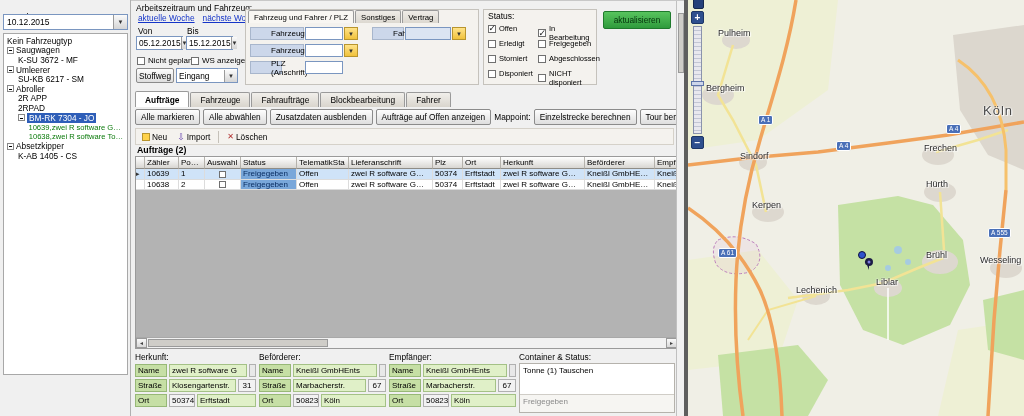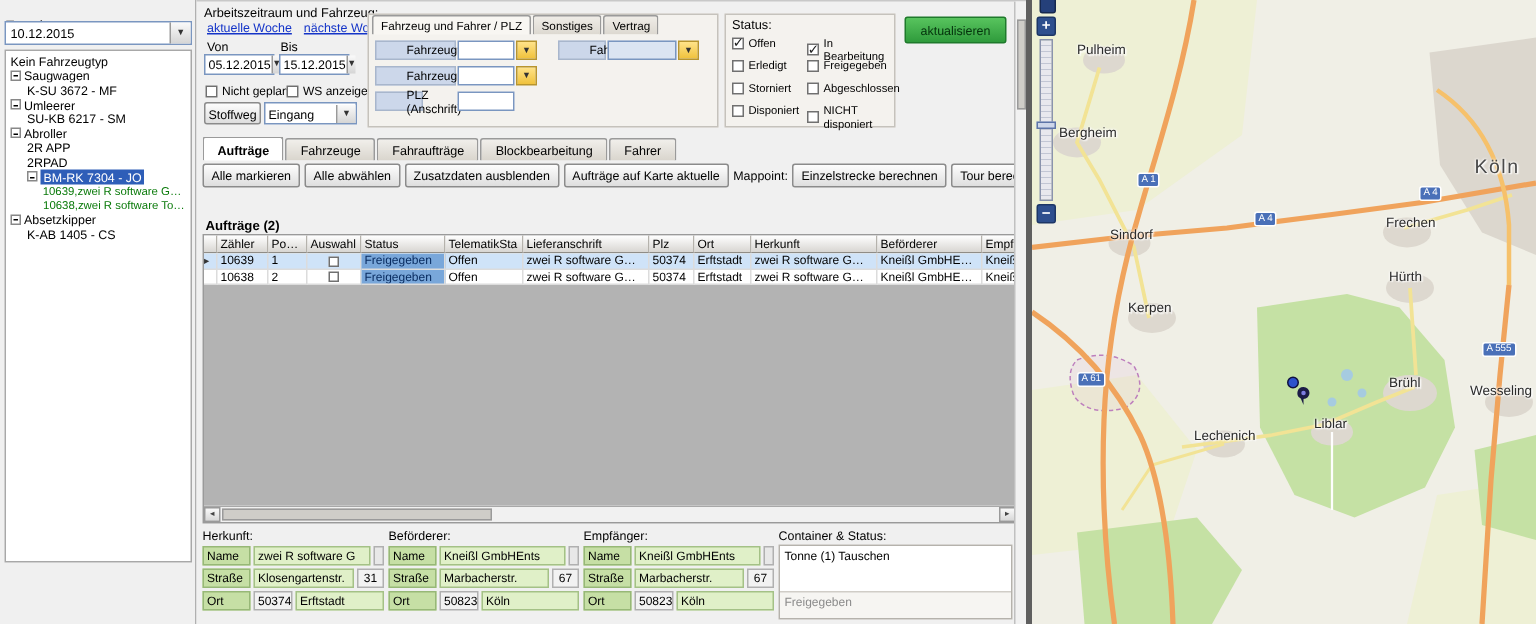--- a/index.html
+++ b/index.html
@@ -266,26 +266,41 @@
       <div class="mtab">Fahrzeuge</div>
       <div class="mtab">Fahraufträge</div>
       <div class="mtab">Blockbearbeitung</div>
       <div class="mtab">Fahrer</div>
     </div>
 
     <div class="btnrow">
       <div class="raised btn">Alle markieren</div>
       <div class="raised btn">Alle abwählen</div>
       <div class="raised btn">Zusatzdaten ausblenden</div>
-      <div class="raised btn">Aufträge auf Karte aktuelle</div>
+      <div class="raised btn">Aufträge auf Offen anzeigen</div>
       <span class="lbl">Mappoint:</span>
       <div class="raised btn">Einzelstrecke berechnen</div>
       <div class="raised btn">Tour berechnen</div>
     </div>
 
+    <div class="toolbar">
+      <div class="tbtn">
+          <span class="icon-new"></span>
+          <span>Neu</span>
+        </div>
+      <div class="tbtn">
+          <span class="icon-import">⇩</span>
+          <span>Import</span>
+        </div>
+      <div class="tsep"></div>
+      <div class="tbtn">
+          <span class="icon-delete">✕</span>
+          <span>Löschen</span>
+        </div>
+    </div>
 
     <div class="orders-title">Aufträge (2)</div>
 
     <div class="grid">
       <div class="thead">
         <div class="th ind"></div>
         <div class="th c0">Zähler</div>
         <div class="th c1">PosNr</div>
         <div class="th c2">Auswahl</div>
         <div class="th c3">Status</div>

